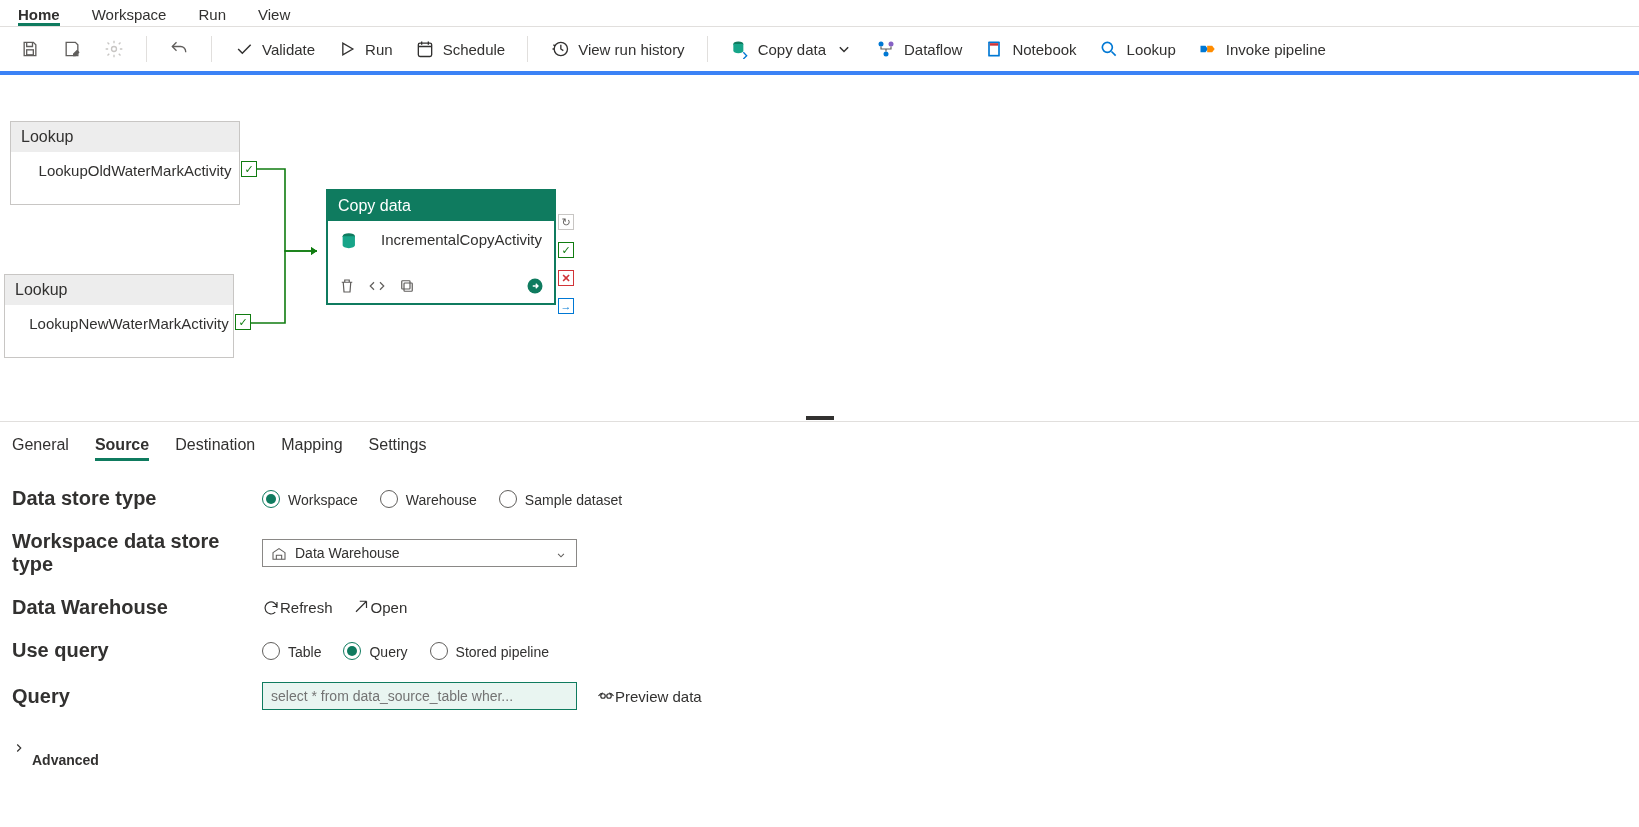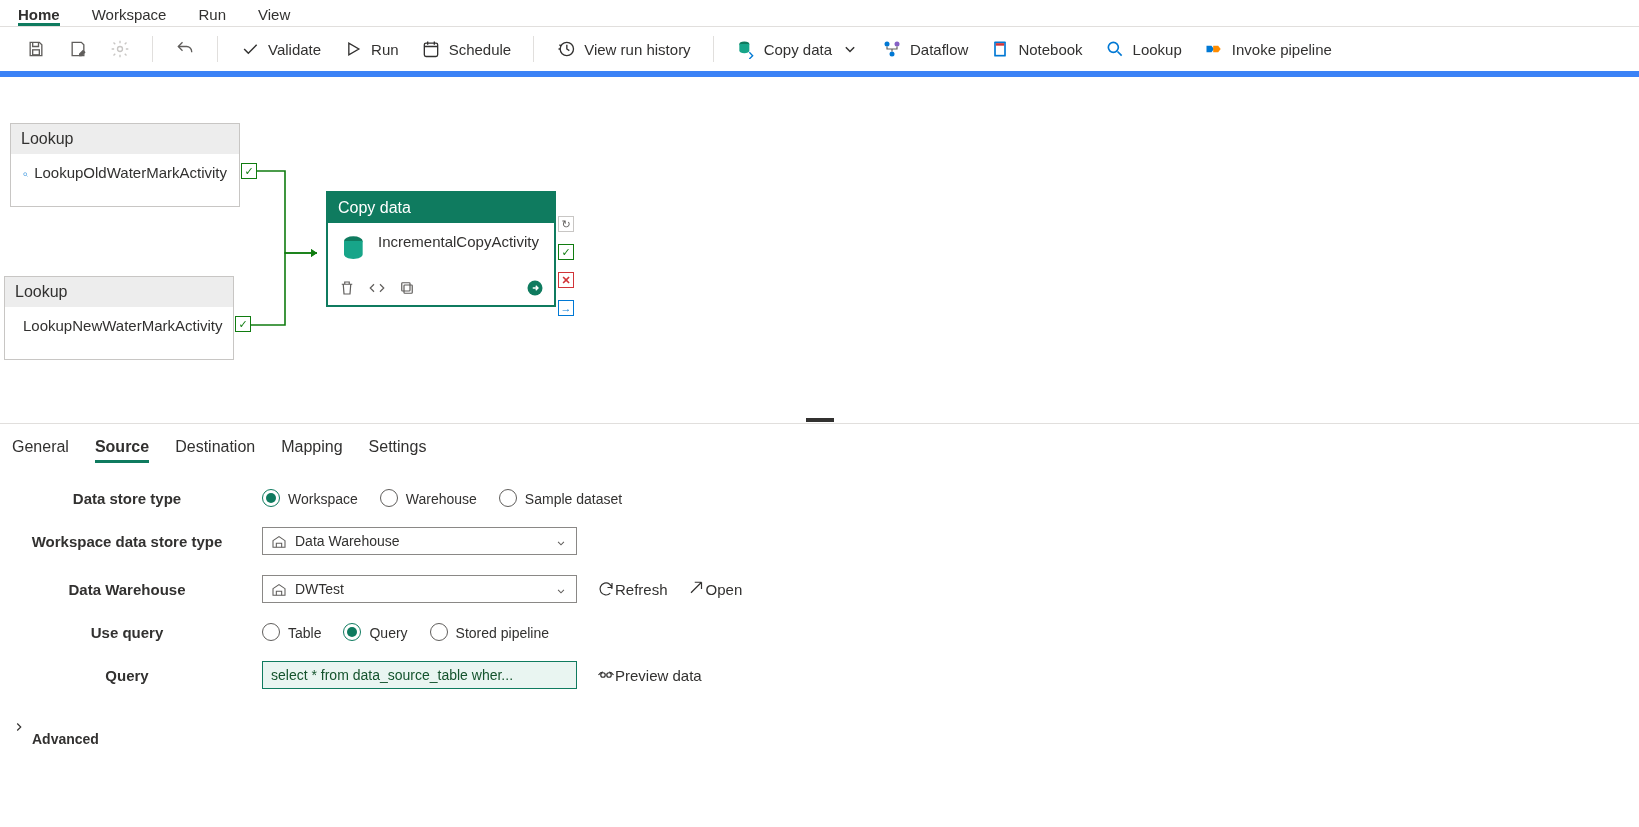--- a/index.html
+++ b/index.html
@@ -4,31 +4,31 @@
 <style>
   * { box-sizing: border-box; margin: 0; padding: 0; font-family: "Segoe UI", -apple-system, sans-serif; }
   body { font-size: 14px; color: #323130; background: #fff; }
 
   
   .menu-tabs { display: flex; gap: 32px; padding: 6px 18px 0 18px; border-bottom: 1px solid #e1dfdd; }
   .menu-tab { padding-bottom: 0; font-size: 15px; cursor: pointer; }
   .menu-tab.active { font-weight: 600; border-bottom: 3px solid #0f7b5f; }
 
   
-  .toolbar { display: flex; align-items: center; gap: 10px; padding: 8px 20px; border-bottom: 6px solid #3b82f6; }
+  .toolbar { display: flex; align-items: center; gap: 10px; padding: 8px 14px; border-bottom: 4px solid #3b82f6; }
   .toolbar .divider { width: 1px; height: 26px; background: #e1dfdd; margin: 0 6px; }
   .toolbar .tbtn { display: flex; align-items: center; gap: 8px; padding: 4px 6px; font-size: 15px; cursor: pointer; }
   .toolbar .tbtn .ticon { width: 20px; height: 20px; display:flex; align-items:center; justify-content:center;}
   .toolbar .ticon svg { width: 20px; height: 20px; }
 
   
   .canvas { position: relative; height: 340px; background: #fff; }
   .activity { position: absolute; border: 1px solid #c8c6c4; background: #fff; width: 230px; }
   .activity-header { background: #ededed; padding: 6px 10px; font-size: 16px; }
-  .activity-body { display:flex; align-items:flex-start; gap:6px; padding:10px 12px; }
+  .activity-body { display:flex; align-items:flex-start; gap:20px; padding:10px 12px;justify-content:center; }
   .activity-body .aicn { width:32px; height:32px; }
   .activity-name { font-size: 15px; line-height: 1.2; }
   .activity-selected .activity-header { background: #0f7b5f; color:#fff; }
   .activity-selected { border:2px solid #0f7b5f; }
   .activity-foot { display:flex; align-items:center; gap:12px; padding:4px 10px 8px 10px; }
   .activity-foot .spacer{flex:1;}
   .activity-foot .ficon{width:18px;height:18px;cursor:pointer;}
   .port-check { position:absolute; width:16px; height:16px; background:#fff; border:1px solid #107c10; display:flex;align-items:center;justify-content:center; font-size:11px; color:#107c10;}
   .pill { position:absolute; width:16px; height:16px; display:flex;align-items:center;justify-content:center; background:#fff; border:1px solid #c8c6c4; font-size:11px;}
   svg.connector{position:absolute;overflow:visible;pointer-events:none;}
@@ -36,33 +36,33 @@
   
   .resize-handle{height:6px;display:flex;justify-content:center;align-items:center;}
   .resize-handle div{width:28px;height:4px;background:#323130;}
 
   
   .bottom-tabs{display:flex;gap:26px;padding:10px 12px;border-top:1px solid #e1dfdd;}
   .btab{font-size:16px;padding:4px 0;cursor:pointer;}
   .btab.active{font-weight:600;border-bottom:3px solid #0f7b5f;}
   .form{padding:6px 12px 20px 12px;}
   .form-row{display:flex;align-items:center;padding:10px 0;gap:20px;}
-  .form-row .flabel{width:230px;font-size:15px;text-align:center;}
+  .form-row .flabel{width:230px;font-size:20px;}
   .form-row .flabel.bold{font-weight:600;}
   .radios{display:flex;gap:22px;align-items:center;}
   .radio{display:flex;align-items:flex-end;gap:8px;cursor:pointer;}
   .radio .bullet{width:18px;height:18px;border:1.5px solid #605e5c;border-radius:50%;display:flex;align-items:center;justify-content:center;}
   .radio.checked .bullet{border-color:#0f7b5f;}
   .radio.checked .bullet::after{content:"";width:10px;height:10px;border-radius:50%;background:#0f7b5f;}
   .select-box{width:315px;border:1px solid #8a8886;padding:5px 30px 5px 32px;position:relative;background:#fff;cursor:pointer;}
   .select-box .sicon{position:absolute;left:8px;top:6px;width:16px;height:16px;}
   .select-box .chev{position:absolute;right:8px;top:8px;width:14px;height:14px;}
   .linkbtn{display:flex;align-items:center;gap:0;cursor:pointer;font-size:15px;}
   .linkbtn svg{width:18px;height:18px;}
-  .query-box{width:315px;border:1.5px solid #0f7b5f;background:#e9f5f1;padding:5px 8px;color:#14532d;}
+  .query-box{width:315px;border:1.5px solid #0f7b5f;background:#e9f5f1;padding:5px 8px;color:#737373;}
   .adv{display:flex;align-items:center;gap:6px;cursor:pointer;padding-top:8px;}
   .page{position:relative;min-height:770px;}
 </style>
 </head>
 <body>
 <div class="page">
 
 <div class="menu-tabs">
   <div class="menu-tab active">Home</div>
   <div class="menu-tab">Workspace</div>
@@ -306,30 +306,20 @@
             </svg></span>
       <span>Data Warehouse</span>
       <span class="chev"><svg viewBox="0 0 24 24" fill="none" stroke="#605e5c" stroke-width="1.8">
               <path d="M7 10l5 5 5-5"></path>
             </svg></span>
     </div>
   </div>
 
   <div class="form-row">
     <div class="flabel bold">Data Warehouse</div>
-    <div class="select-box">
-      <span class="sicon"><svg viewBox="0 0 24 24" fill="none" stroke="#605e5c" stroke-width="1.6">
-              <path d="M3 10l9-6 9 6v10H3z"></path>
-              <path d="M8 20v-6h8v6"></path>
-            </svg></span>
-      <span>DWTest</span>
-      <span class="chev"><svg viewBox="0 0 24 24" fill="none" stroke="#605e5c" stroke-width="1.8">
-              <path d="M7 10l5 5 5-5"></path>
-            </svg></span>
-    </div>
     <div class="linkbtn">
           <svg viewBox="0 0 24 24" fill="none" stroke="#323130" stroke-width="1.6">
             <path d="M20 12a8 8 0 10-2.3 5.6M20 4v6h-6"></path>
           </svg>
           <span>Refresh</span>
         </div>
     <div class="linkbtn">
           <svg viewBox="0 0 24 24" fill="none" stroke="#323130" stroke-width="1.6">
             <path d="M4 17l14-14M18 3H9M18 3v9"></path>
           </svg>

